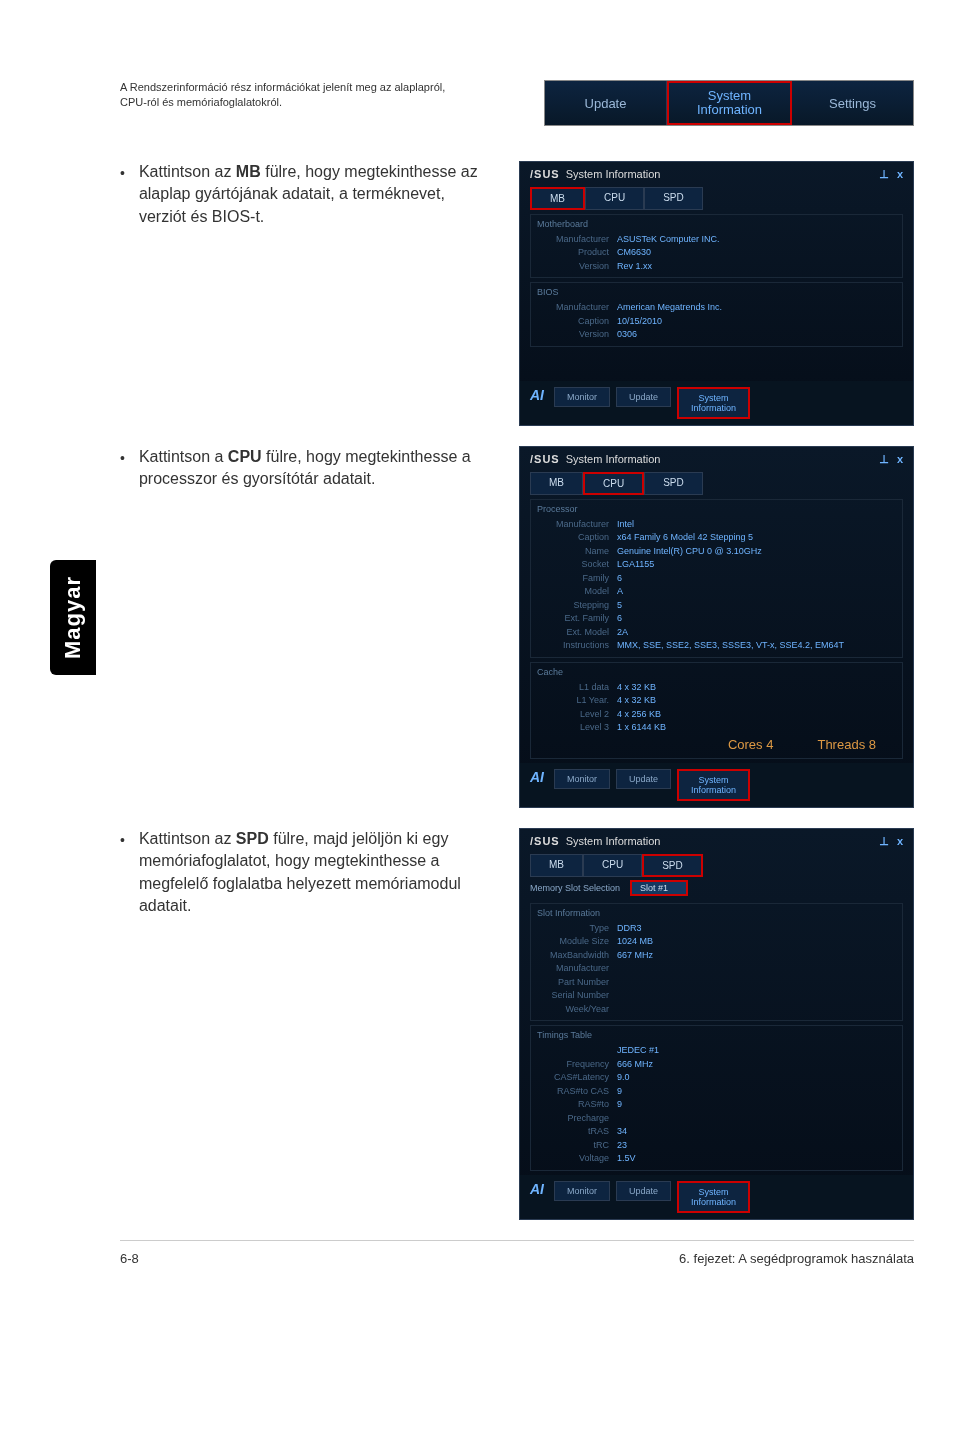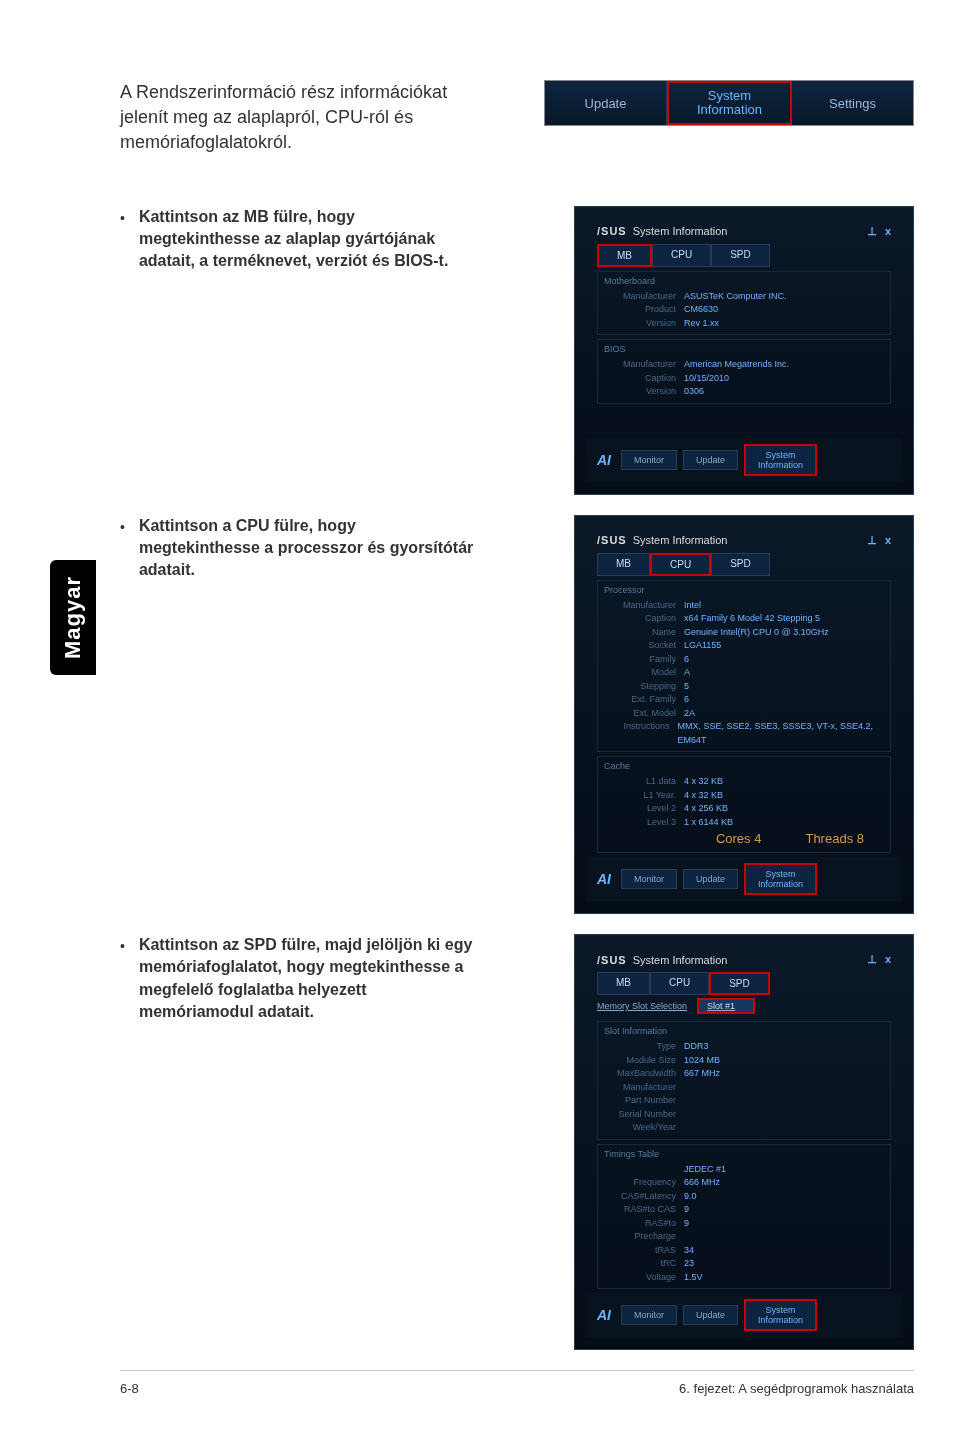--- a/index.html
+++ b/index.html
@@ -39,21 +39,21 @@
     }
     .main-content {
       flex: 1;
     }
     .title {
       font-size: 22px;
       font-weight: bold;
       margin-bottom: 12px;
     }
     .intro {
-      font-size: 18px;
+      font-size: 11px;
       line-height: 1.4;
       color: #333;
       max-width: 350px;
       margin-bottom: 30px;
     }
     .row {
       display: flex;
       gap: 20px;
       margin-bottom: 20px;
       align-items: flex-start;
@@ -66,21 +66,20 @@
       display: flex;
       gap: 14px;
     }
     .bullet {
       color: #333;
       font-size: 14px;
       padding-top: 3px;
     }
     .text-body {
       flex: 1;
-      font-weight: bold;
     }
     .img-col {
       flex: 1;
       display: flex;
       justify-content: flex-end;
     }
     .top-nav-box {
       border: 1px solid #888;
       display: flex;
       width: 370px;
@@ -99,24 +98,24 @@
     .top-nav-btn.highlight {
       border: 2px solid #c00;
       color: #6fb4ff;
       line-height: 1.1;
       text-align: center;
     }
     .top-nav-btn:last-child {
       border-right: none;
     }
     .sysinfo-panel {
-      width: 340px;
+      width: 395px;
       background: linear-gradient(#0a1828, #050d18);
       border: 1px solid #2a3b52;
-      padding: 12px;
+      padding: 0;
       font-size: 10px;
       color: #8aa8c8;
     }
     .panel-title-row {
       display: flex;
       align-items: center;
       padding: 6px 10px;
       color: #ddd;
       font-size: 11px;
       gap: 6px;
@@ -175,21 +174,21 @@
       padding-right: 8px;
     }
     .info-val {
       color: #6fb4ff;
     }
     .panel-footer {
       display: flex;
       justify-content: flex-start;
       padding: 6px 10px;
       gap: 6px;
-      align-items: center;
+      align-items: flex-start;
       background: #071420;
     }
     .footer-btn {
       background: #0d2440;
       border: 1px solid #2a3b52;
       color: #8aa8c8;
       font-size: 9px;
       padding: 4px 12px;
     }
     .footer-btn.highlight {
@@ -202,21 +201,20 @@
       font-style: italic;
       font-weight: bold;
       margin-right: 4px;
     }
     .slot-select {
       display: flex;
       align-items: center;
       gap: 10px;
       padding: 3px 10px;
       font-size: 9px;
-      text-decoration: underline;
     }
     .slot-dropdown {
       border: 2px solid #c00;
       background: #143860;
       color: #cde;
       font-size: 9px;
       padding: 1px 18px 1px 8px;
     }
     .page-footer {
       display: flex;

